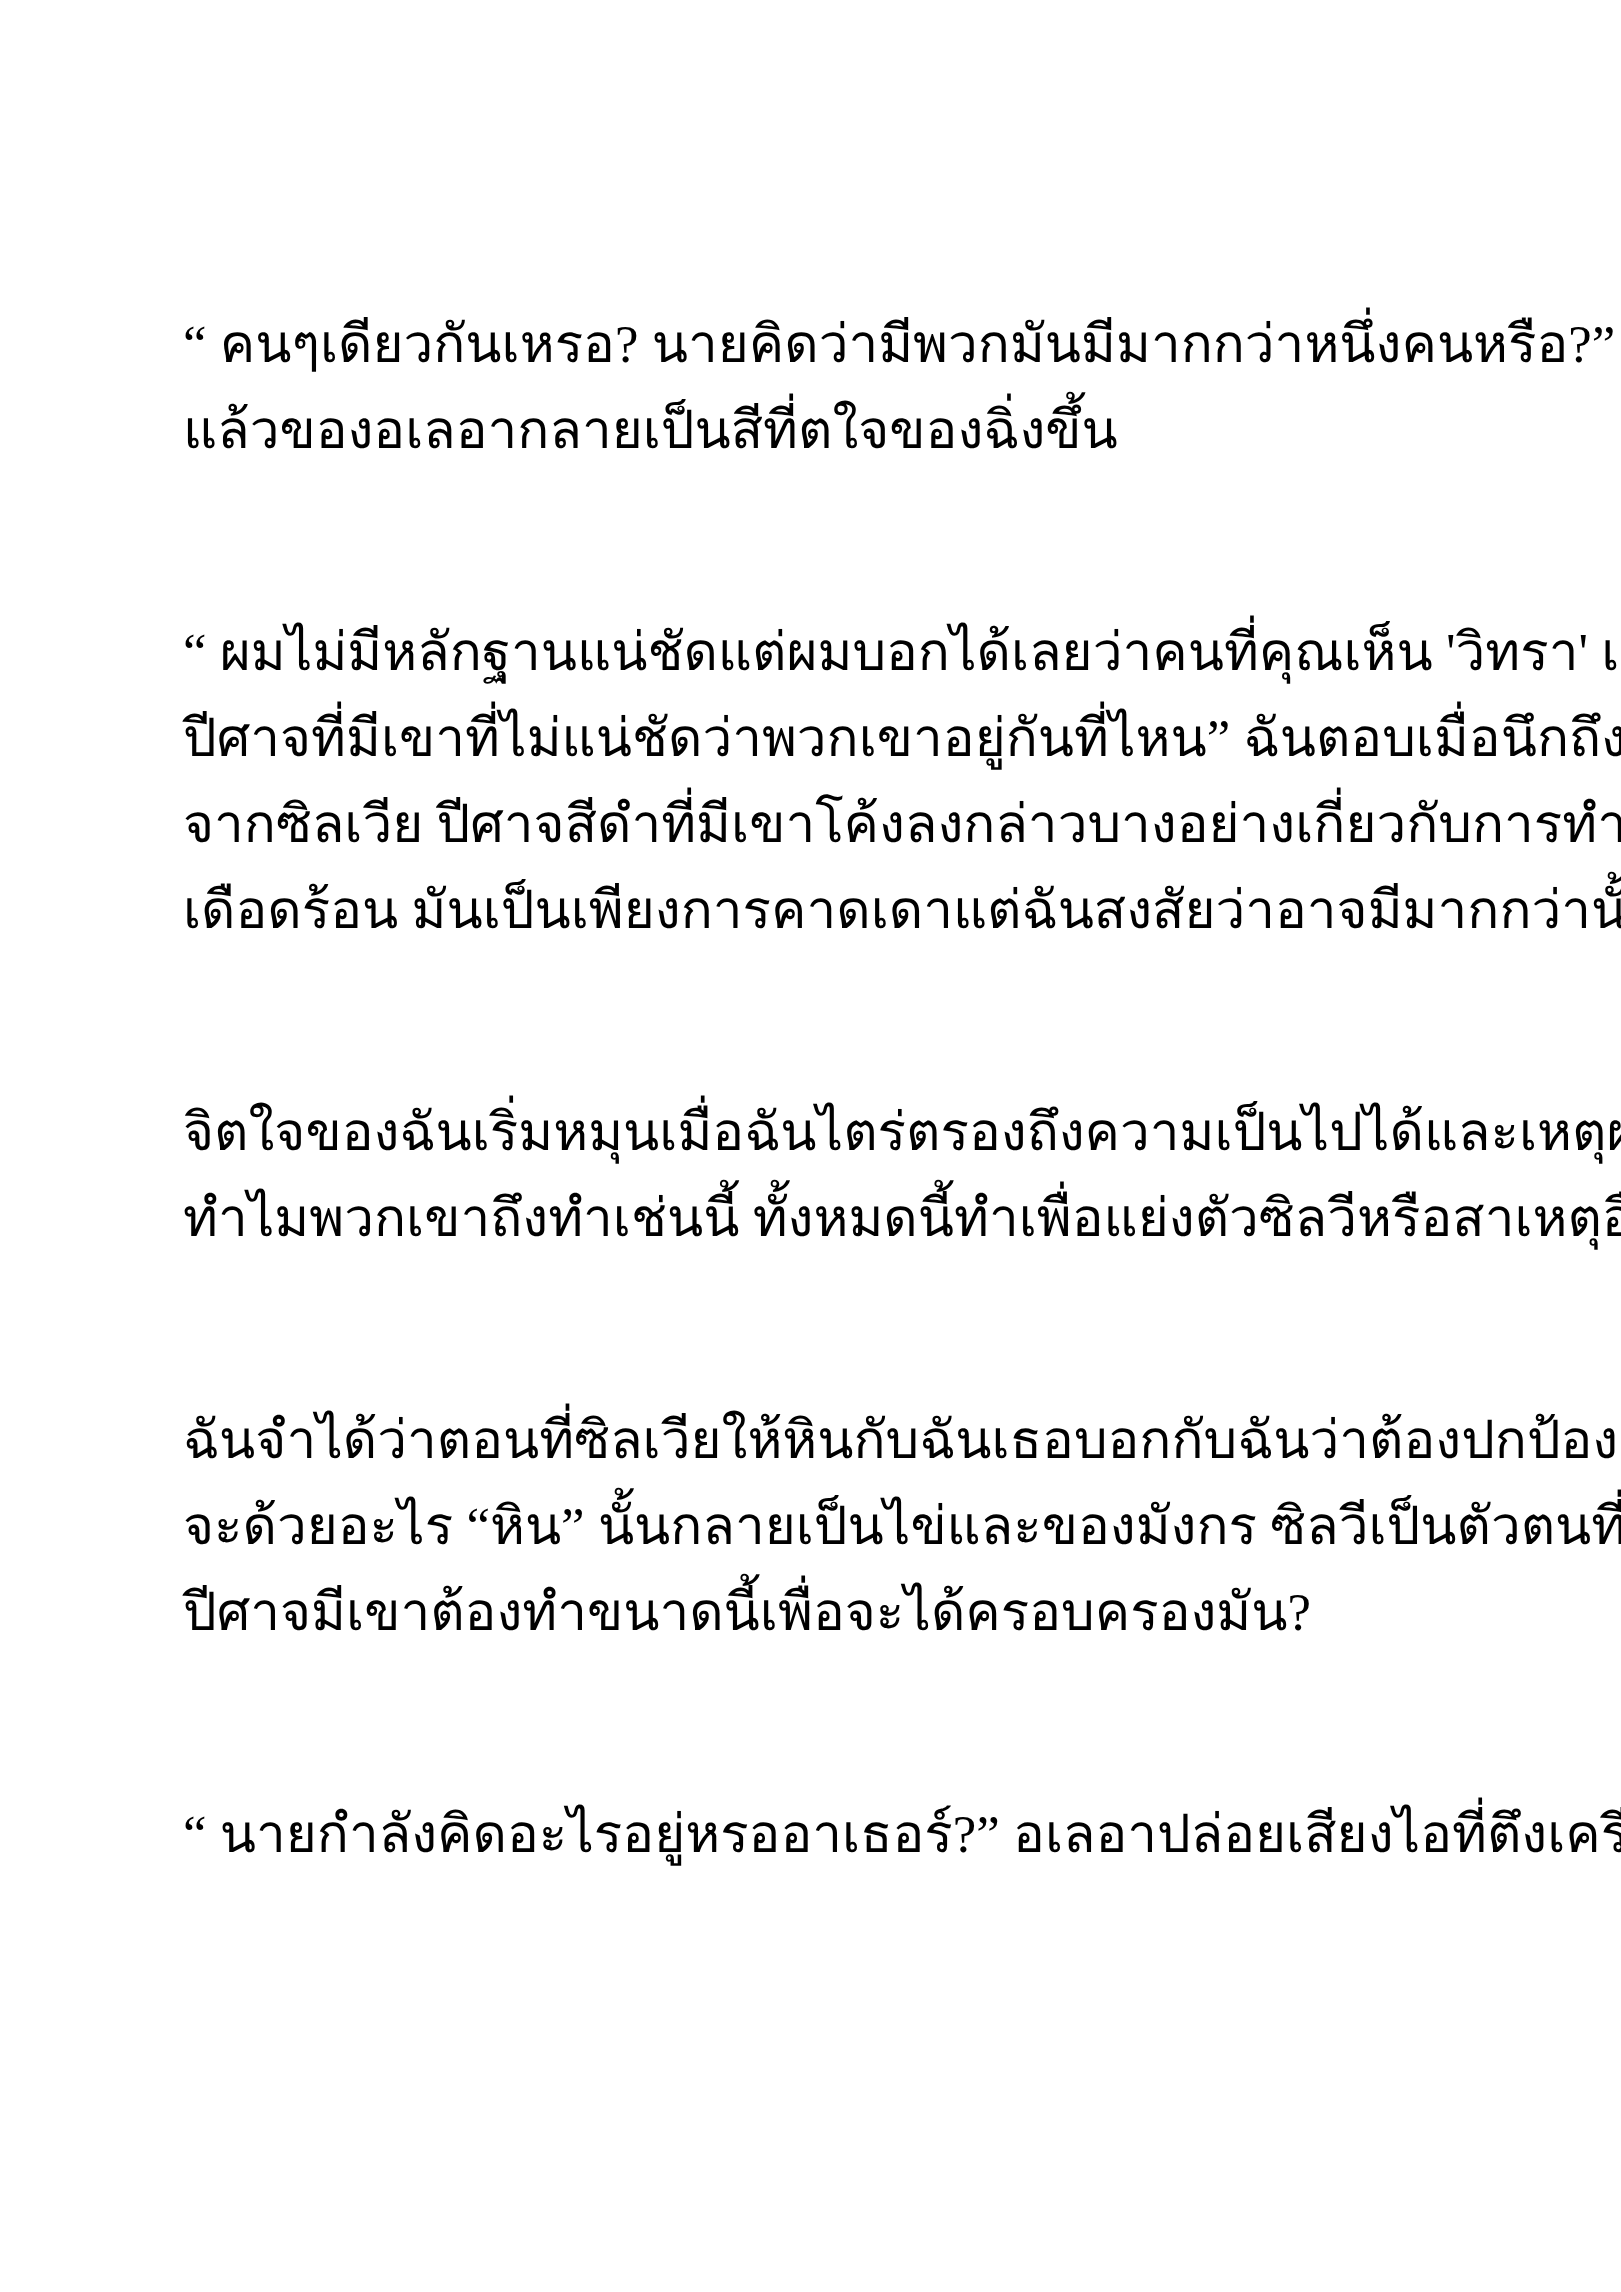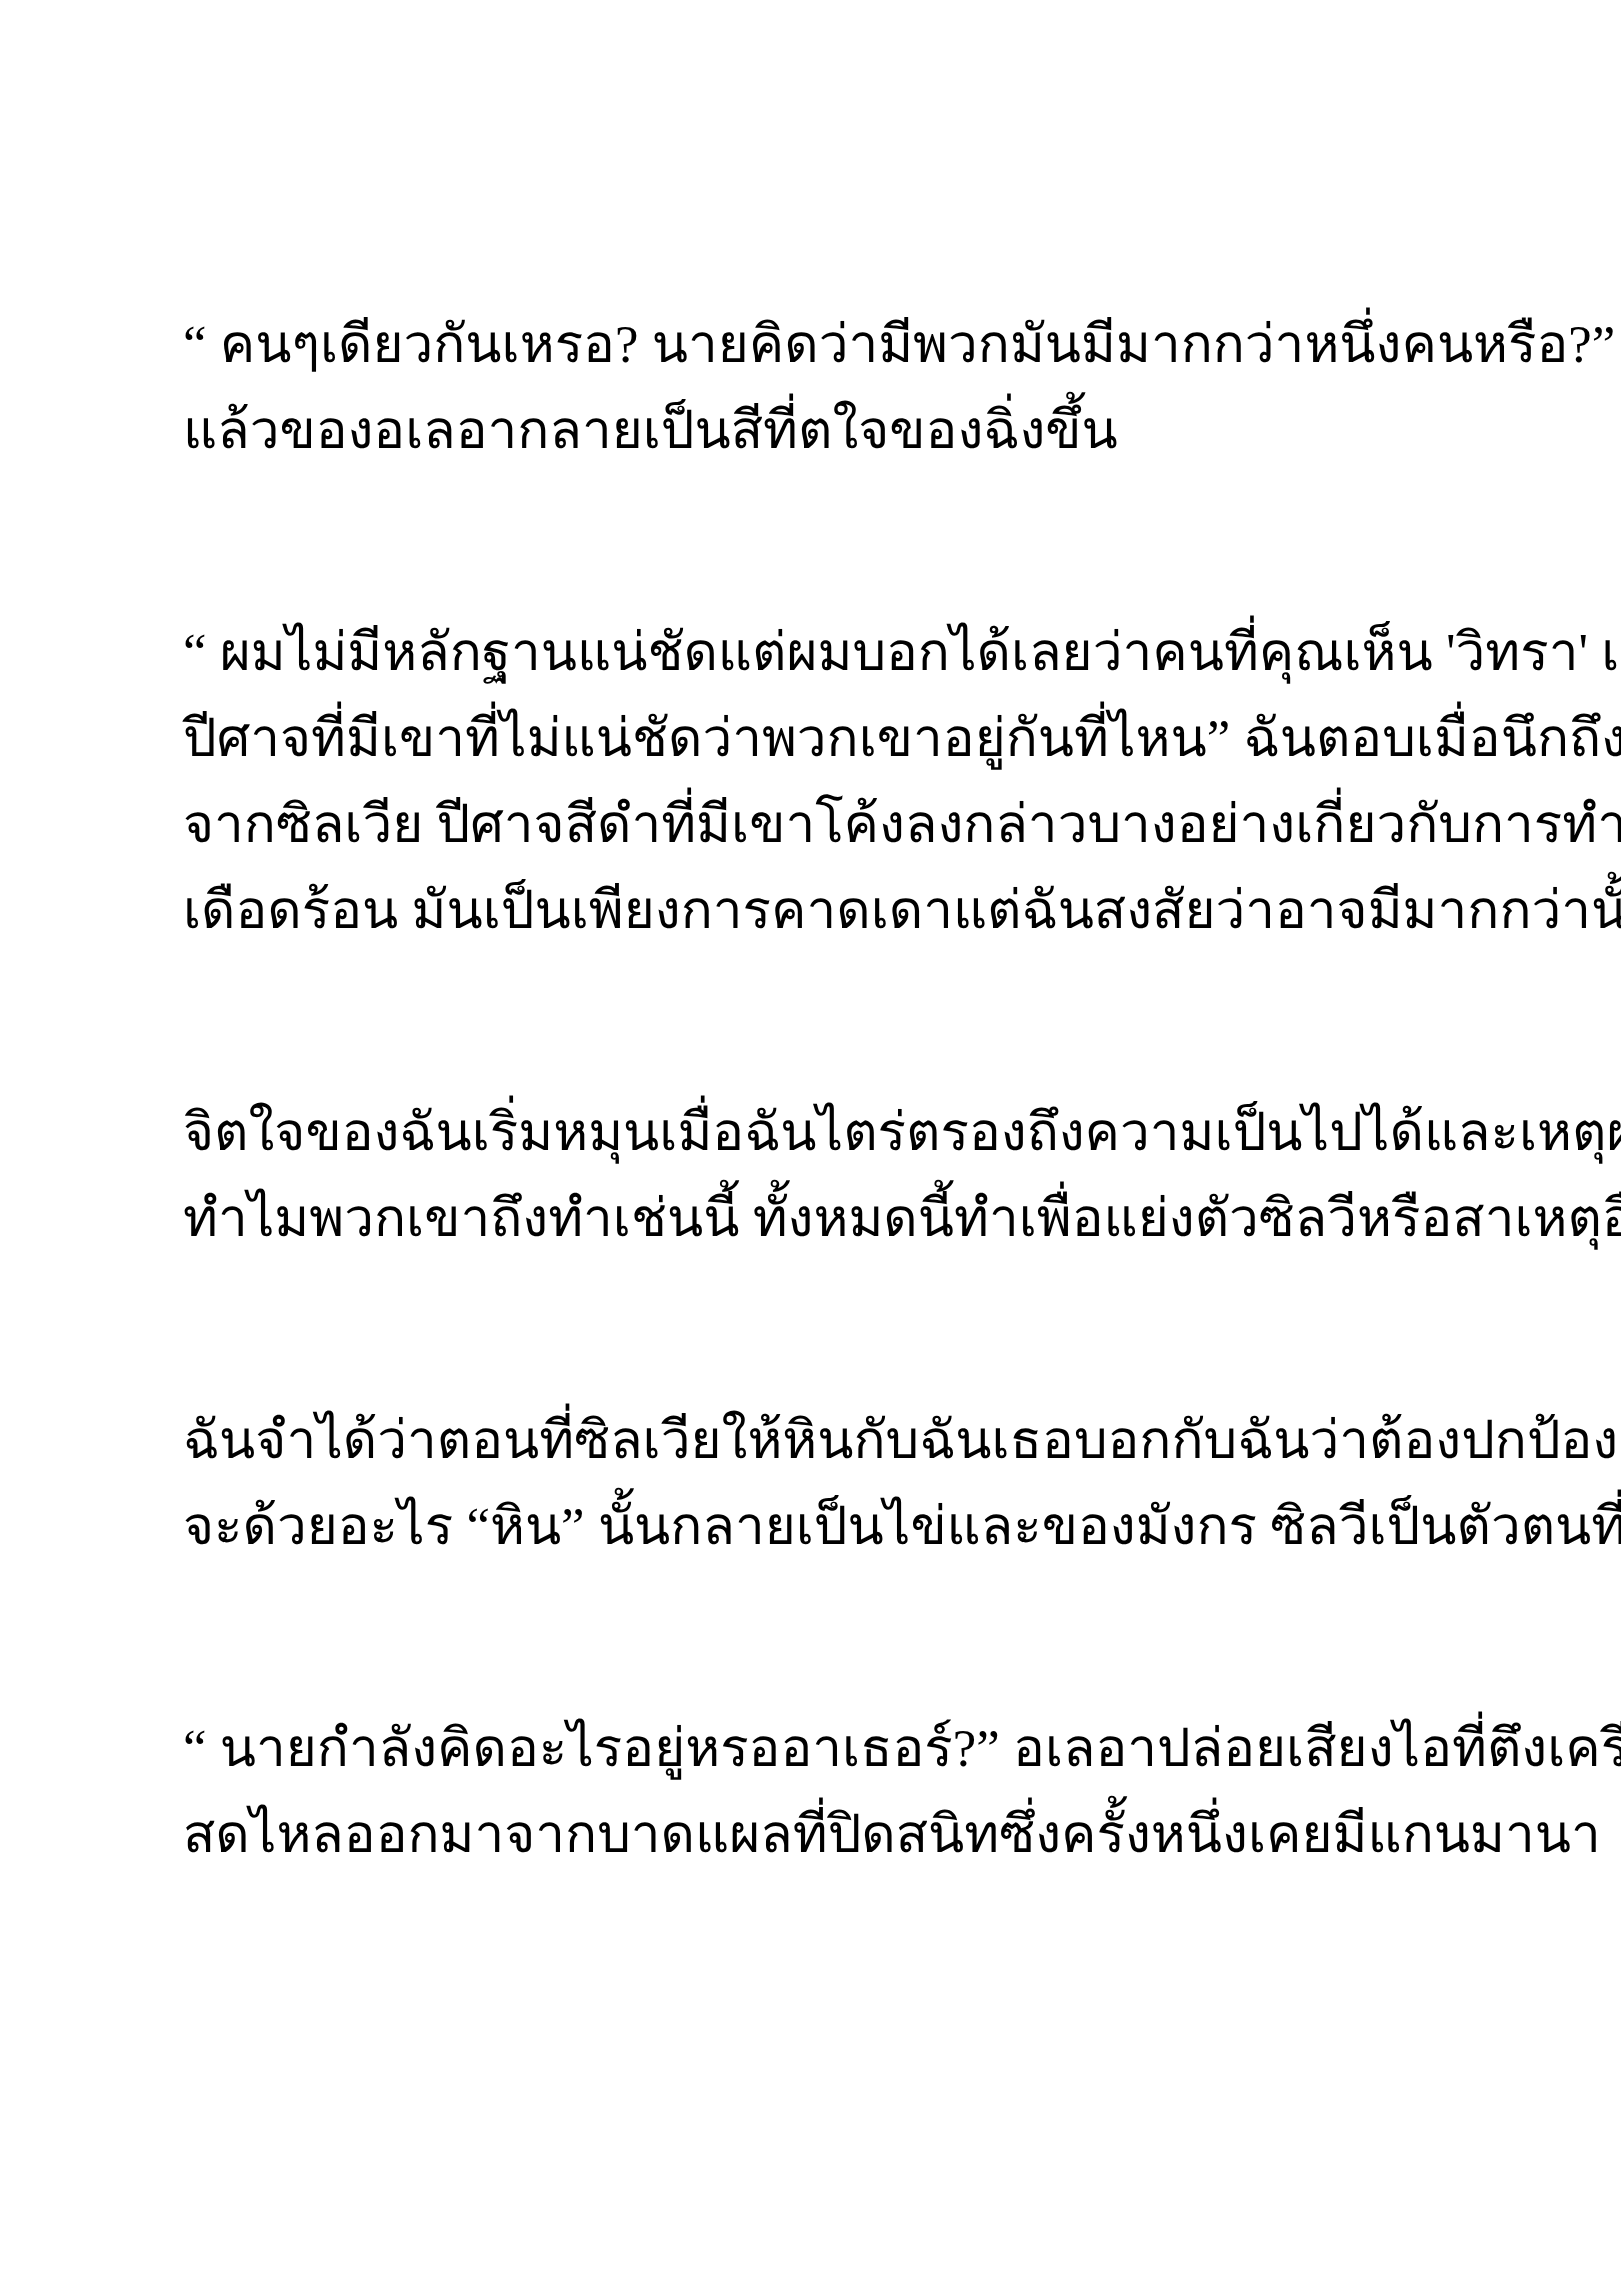--- a/index.html
+++ b/index.html
@@ -47,21 +47,21 @@
   </p>
 
   <p class="para">
     <span class="line">จิตใจของฉันเริ่มหมุนเมื่อฉันไตร่ตรองถึงความเป็นไปได้และเหตุผลที่แตกต่างกันว่า</span>
     <span class="line">ทำไมพวกเขาถึงทำเช่นนี้ ทั้งหมดนี้ทำเพื่อแย่งตัวซิลวีหรือสาเหตุอื่นที่ยิ่งใหญ่กว่า</span>
   </p>
 
   <p class="para">
     <span class="line">ฉันจำได้ว่าตอนที่ซิลเวียให้หินกับฉันเธอบอกกับฉันว่าต้องปกป้องมันด้วยชีวิตไม่ว่า</span>
     <span class="line">จะด้วยอะไร “หิน” นั้นกลายเป็นไข่และของมังกร ซิลวีเป็นตัวตนที่สำคัญขนาดที่</span>
+    <span class="line">ปีศาจมีเขาต้องทำขนาดนี้เพื่อจะได้ครอบครองมัน?</span>
   </p>
 
   <p class="para">
     <span class="line">“ นายกำลังคิดอะไรอยู่หรออาเธอร์?” อเลอาปล่อยเสียงไอที่ตึงเครียดขณะที่เลือด</span>
-    <span class="line">สดไหลออกมาจากบาดแผลที่ปิดสนิทซึ่งครั้งหนึ่งเคยมีแกนมานา</span>
   </p>
 
 </div>
 
 
 </body></html>

